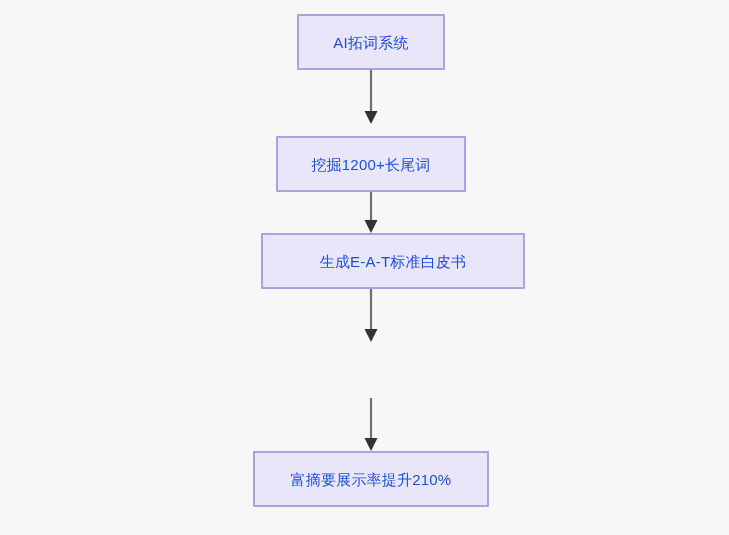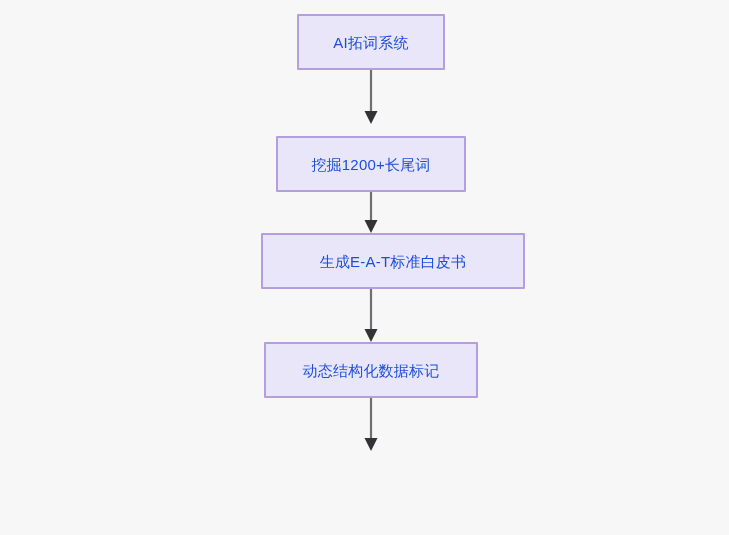--- a/index.html
+++ b/index.html
@@ -79,18 +79,18 @@
   </div>
 
   <div class="node" id="node-n2" style="left: 276px; top: 124px; width: 190px; height: 56px; margin-top: 12px;">
     <span>挖掘1200+长尾词</span>
   </div>
 
   <div class="node" id="node-n3" style="left: 261px; top: 233px; width: 264px; height: 56px;">
     <span>生成E-A-T标准白皮书</span>
   </div>
 
-  <div class="node" id="node-n4" style="left: 264px; top: 342px; width: 214px; height: 56px;">
-    <span>动态结构化数据标记</span>
+
+  <div class="node" id="node-n5" style="left: 253px; top: 451px; width: 236px; height: 56px;">
+    <span>富摘要展示率提升210%</span>
   </div>
-
 
 </div>
 
 </body></html>

